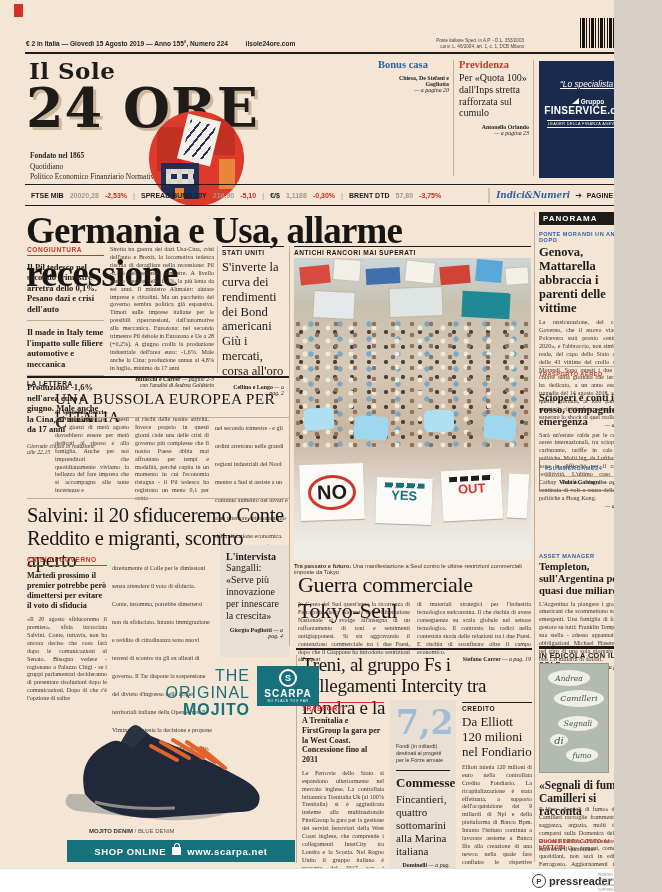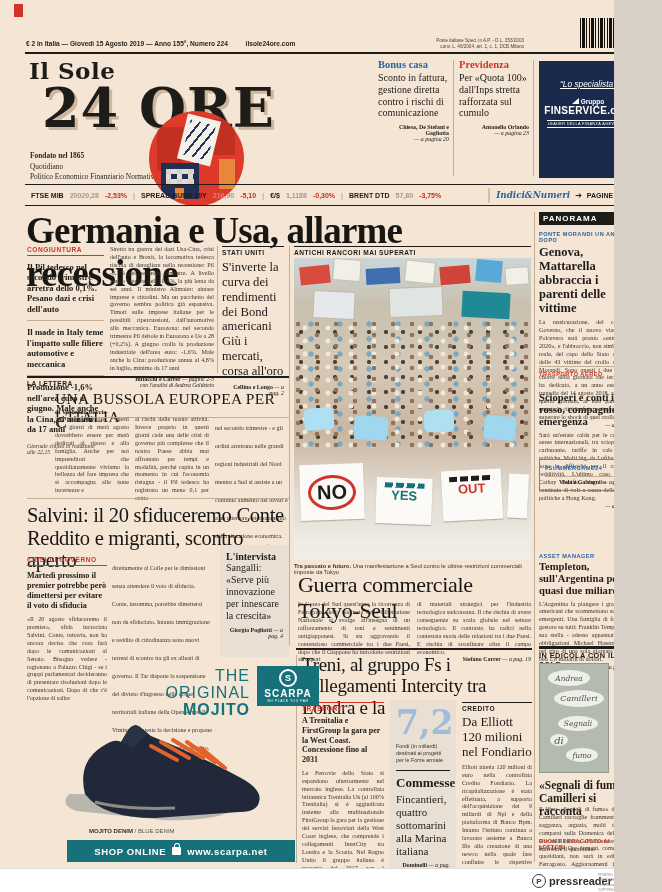--- a/index.html
+++ b/index.html
@@ -41,21 +41,21 @@
   </div>
   <div class="s sans" style="right:90px;top:38px;font-size:4.6px;color:#4a443c;text-align:right;line-height:1.3;">
     <div>Poste italiane Sped. in A.P. - D.L. 353/2003</div>
     <div>conv. L. 46/2004, art. 1, c. 1, DCB Milano</div>
   </div>
   <div class="s barcode" style="left:580px;top:18px;width:40px;height:30px;"></div>
   <div class="s barcode" style="left:626px;top:18px;width:14px;height:26px;"></div>
   <div class="krule" style="left:25px;top:52px;width:612px;"></div>
 
   <div class="s djv" style="left:29px;top:57px;font-size:23px;font-weight:700;letter-spacing:.5px;">Il Sole</div>
-  <div class="s djv" style="left:26px;top:76px;font-size:54px;font-weight:700;letter-spacing:1px;text-shadow:3px 3px 0 #cdb79e;margin-left:16px;">24 ORE</div>
+  <div class="s djv" style="left:26px;top:76px;font-size:54px;font-weight:700;letter-spacing:1px;text-shadow:3px 3px 0 #cdb79e;">24 ORE</div>
   <div class="s" style="left:30px;top:151px;font-size:7.4px;line-height:1.45;color:#2a2721;">
     <div style="font-weight:700;">Fondato nel 1865</div>
     <div>Quotidiano</div>
     <div>Politico Economico Finanziario Normativo</div>
   </div>
 
   <div class="s" style="left:149px;top:111px;width:95px;height:95px;border-radius:50%;background:#de3a2b;overflow:hidden;">
     <div class="s" style="left:8px;top:16px;width:26px;height:44px;background:#c23022;"></div>
     <div class="s" style="left:60px;top:8px;width:26px;height:36px;background:#c23022;"></div>
     <div class="s" style="left:70px;top:48px;width:16px;height:30px;background:#e8873b;"></div>
@@ -65,21 +65,20 @@
     <div class="s" style="left:12px;top:52px;width:38px;height:36px;background:#222f55;">
       <div class="s" style="left:5px;top:6px;width:28px;height:16px;background:
         repeating-linear-gradient(90deg,#f6f1e8 0 5px,transparent 5px 11px),
         repeating-linear-gradient(180deg,#f6f1e8 0 5px,transparent 5px 10px);background-blend-mode:multiply;opacity:.9;"></div>
       <div class="s" style="left:14px;top:25px;width:9px;height:11px;background:#e8873b;"></div>
     </div>
   </div>
 
   <div class="s" style="left:378px;top:59px;width:71px;">
     <div class="serif" style="font-size:10.5px;font-weight:700;color:#2b62a3;">Bonus casa</div>
-    <div class="serif" style="font-size:10px;line-height:1.18;margin-top:2px;">Sconto in fattura, gestione diretta contro i rischi di comunicazione</div>
     <div class="byl" style="margin-top:5px;">
       <span>Chiesa, De Stefani e Gagliotta</span><br><i>— a pagina 20</i>
     </div>
   </div>
   <div class="vr" style="left:453px;top:60px;height:116px;"></div>
   <div class="s" style="left:459px;top:59px;width:70px;">
     <div class="serif" style="font-size:10.5px;font-weight:700;color:#d23527;">Previdenza</div>
     <div class="serif" style="font-size:10px;line-height:1.18;margin-top:2px;">Per «Quota 100» dall'Inps stretta rafforzata sul cumulo</div>
     <div class="byl" style="margin-top:5px;">
       <span>Antonello Orlando</span><br><i>— a pagina 23</i>

